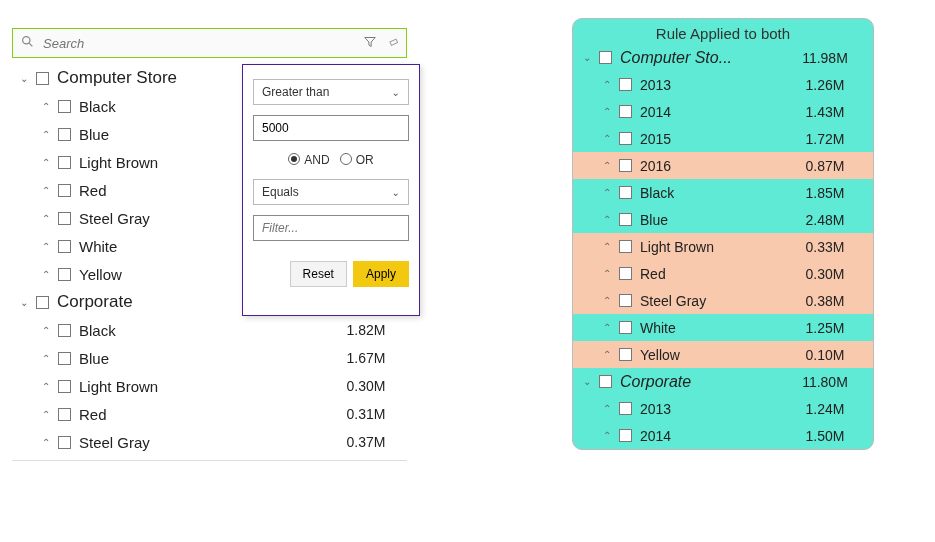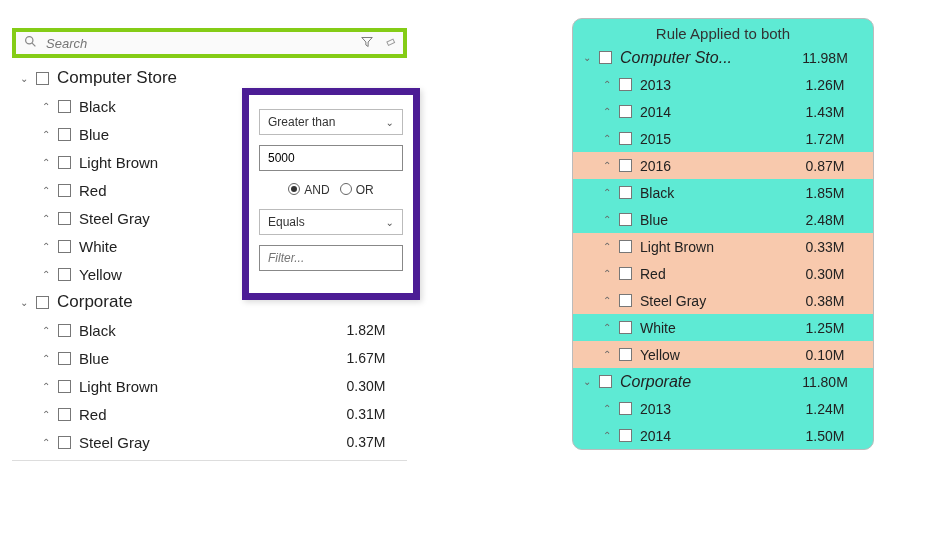--- a/index.html
+++ b/index.html
@@ -18,21 +18,21 @@
   
   .left-panel {
     position: absolute;
     left: 12px;
     top: 28px;
     width: 395px;
   }
   .search-bar {
     display: flex;
     align-items: center;
-    border: 4px solid #84cc16;
+    border: 1px solid #84cc16;
     background: #fafafa;
     height: 30px;
   }
   .search-icon {
     width: 28px;
     text-align: center;
     color: #888;
     font-size: 13px;
   }
   .search-input {
@@ -95,24 +95,23 @@
     margin-top: 4px;
   }
 
   
   .popup {
     position: absolute;
     left: 242px;
     top: 64px;
     width: 178px;
     background: #fff;
-    border: 7px solid #4c1d95;
+    border: 1px solid #4c1d95;
     box-shadow: 2px 2px 6px rgba(0,0,0,0.15);
-    padding: 14px 10px 10px 10px;
-    margin-top: 24px;
+    padding: 14px 10px 28px 10px;
   }
   .select {
     display: flex;
     align-items: center;
     justify-content: space-between;
     border: 1px solid #bbb;
     height: 26px;
     padding: 0 8px;
     font-size: 12px;
     color: #333;
@@ -324,20 +323,24 @@
     <span class="radio">
         <span class="radio-dot"></span>
         <span>OR</span>
       </span>
   </div>
   <div class="select">
     <span>Equals</span>
     <span class="chev">⌄</span>
   </div>
   <input class="txt-input" style="color: #6d28d9; font-style: italic;" placeholder="Filter...">
+  <div class="btn-row">
+    <button class="btn">Reset</button>
+    <button class="btn apply">Apply</button>
+  </div>
 </div>
 
 <div class="right-panel">
   <div class="right-title">Rule Applied to both</div>
 
   <div class="row group">
     <span class="caret">⌄</span>
     <span class="cb"></span>
     <span class="lbl">Computer Sto...</span>
     <span class="val">11.98M</span>

